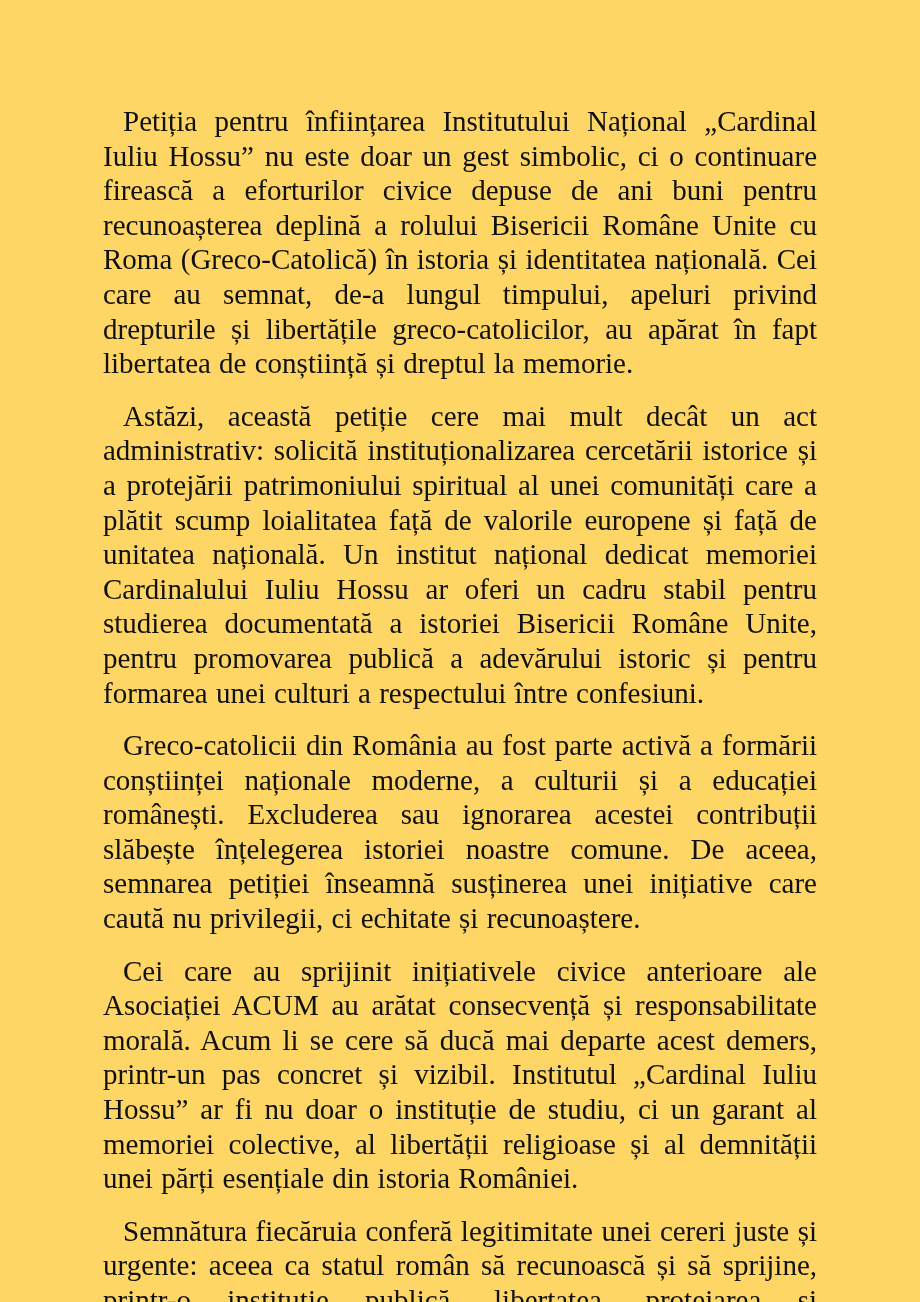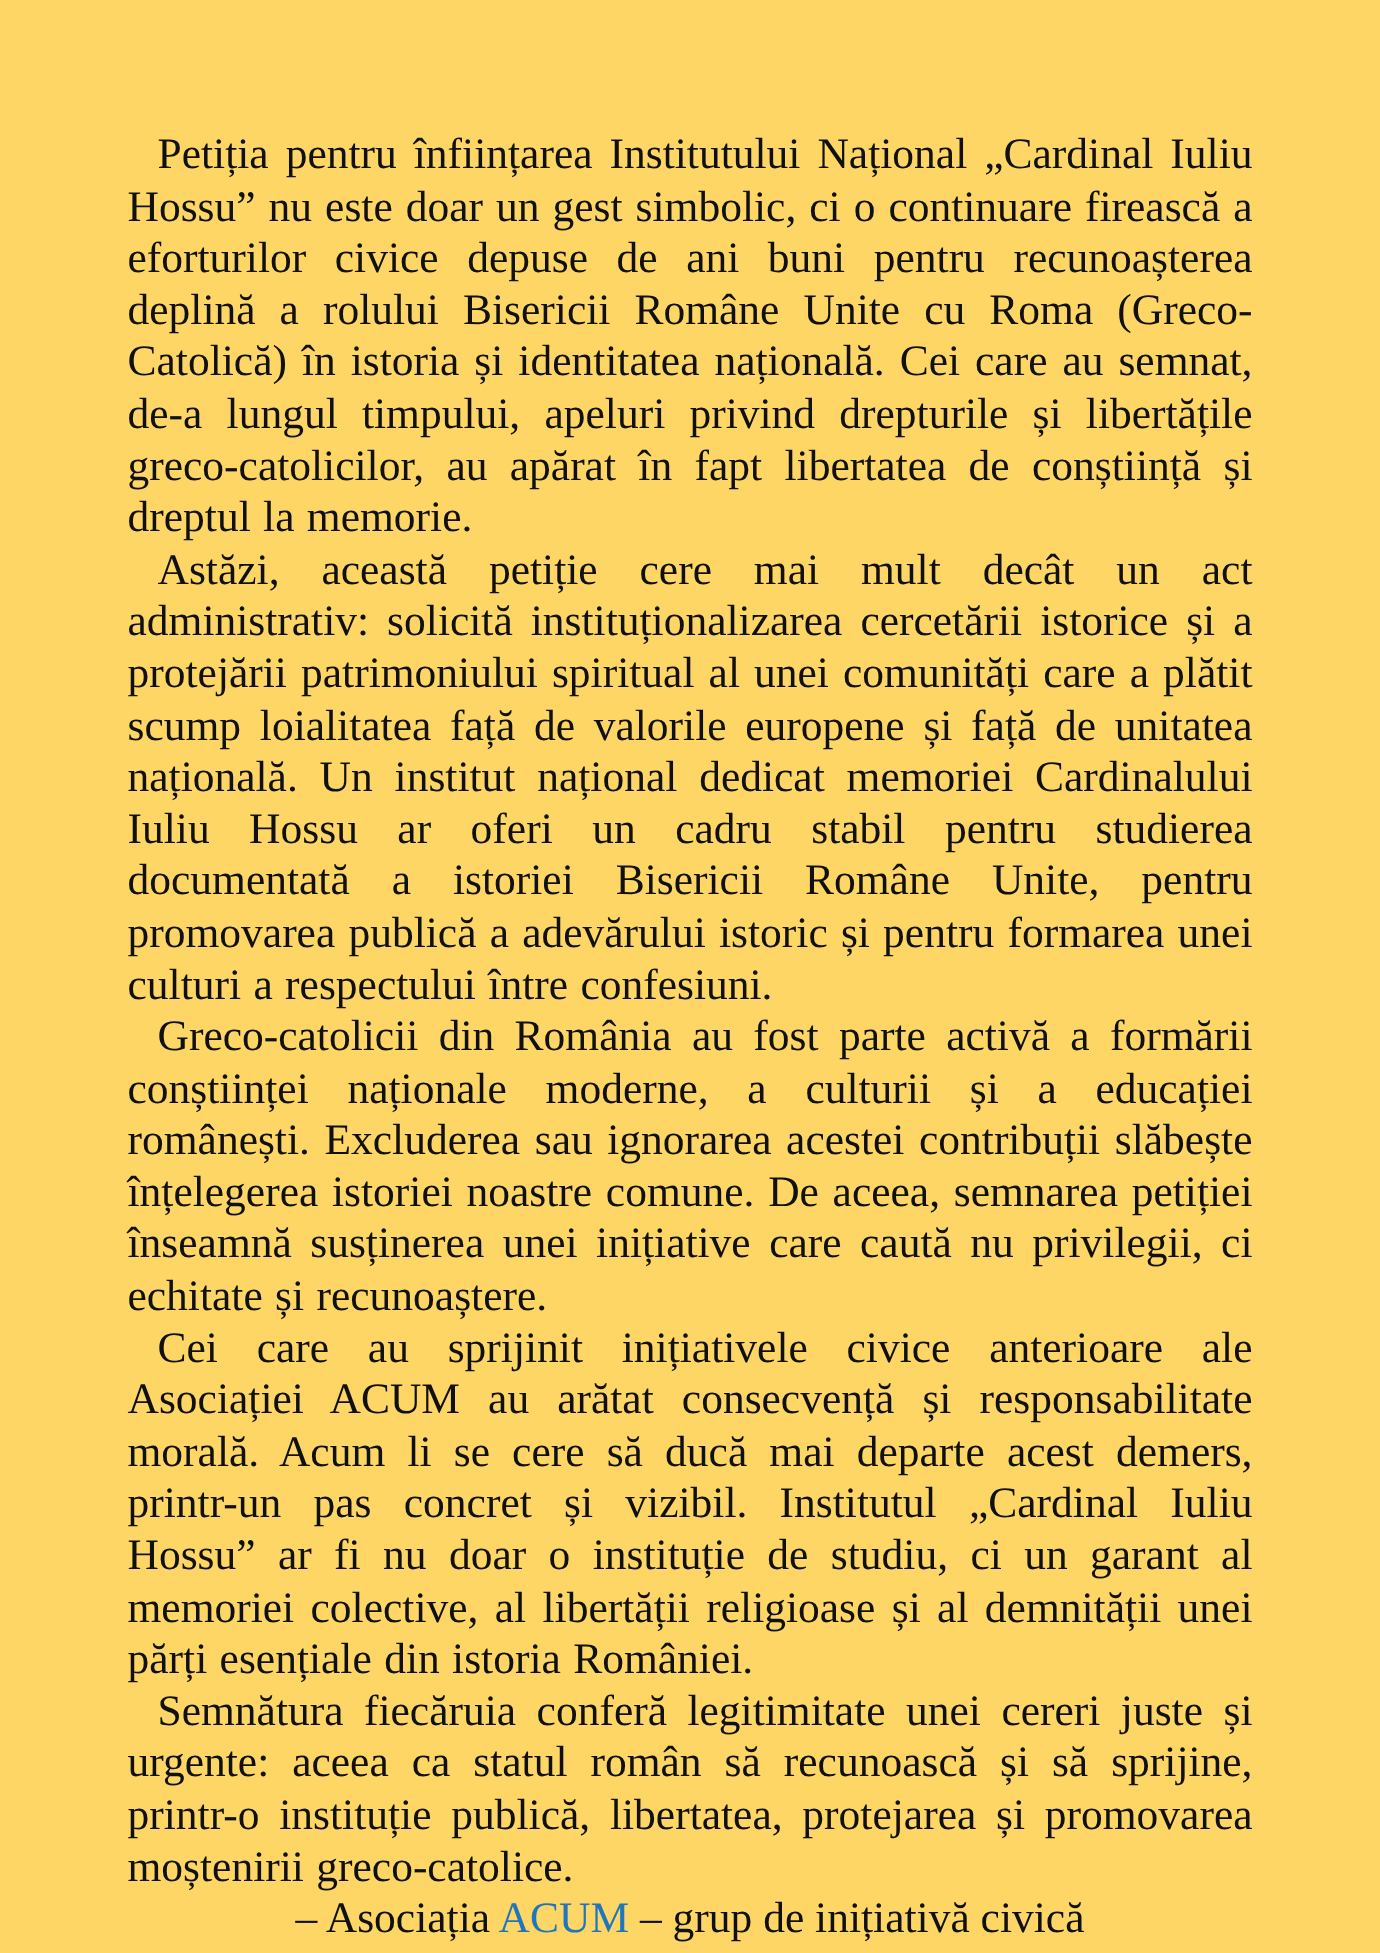--- a/index.html
+++ b/index.html
@@ -21,21 +21,21 @@
     position: absolute;
     left: 85px;
     top: 86px;
     width: 750px;
     font-family: "Liberation Serif", serif;
     font-size: 29px;
     line-height: 34.6px;
     color: #101010;
   }
   .content p.para {
-    margin: 0;
+    margin: 18px;
     padding: 0;
     text-align: justify;
     text-indent: 20px;
     word-spacing: 1px;
   }
   .signature {
     margin: 0;
     padding: 0;
     text-align: center;
   }

